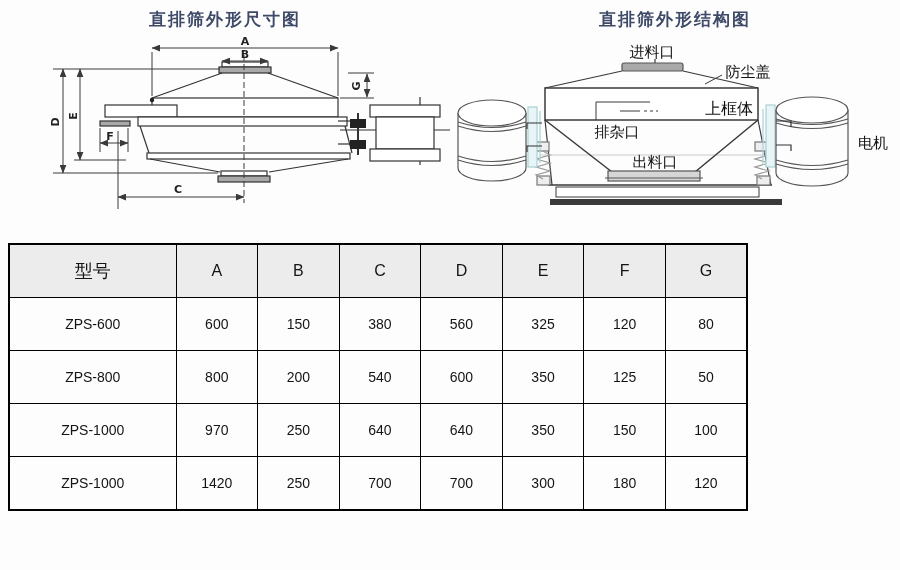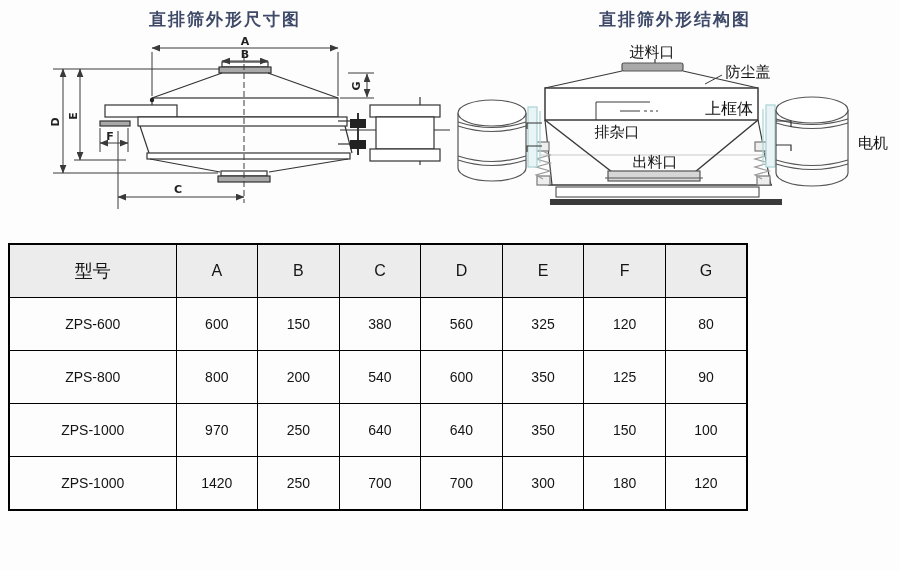--- a/index.html
+++ b/index.html
@@ -209,21 +209,21 @@
       <td>80</td>
     </tr>
     <tr>
       <td>ZPS-800</td>
       <td>800</td>
       <td>200</td>
       <td>540</td>
       <td>600</td>
       <td>350</td>
       <td>125</td>
-      <td>90</td>
+      <td>50</td>
     </tr>
     <tr>
       <td>ZPS-1000</td>
       <td>970</td>
       <td>250</td>
       <td>640</td>
       <td>640</td>
       <td>350</td>
       <td>150</td>
       <td>100</td>

